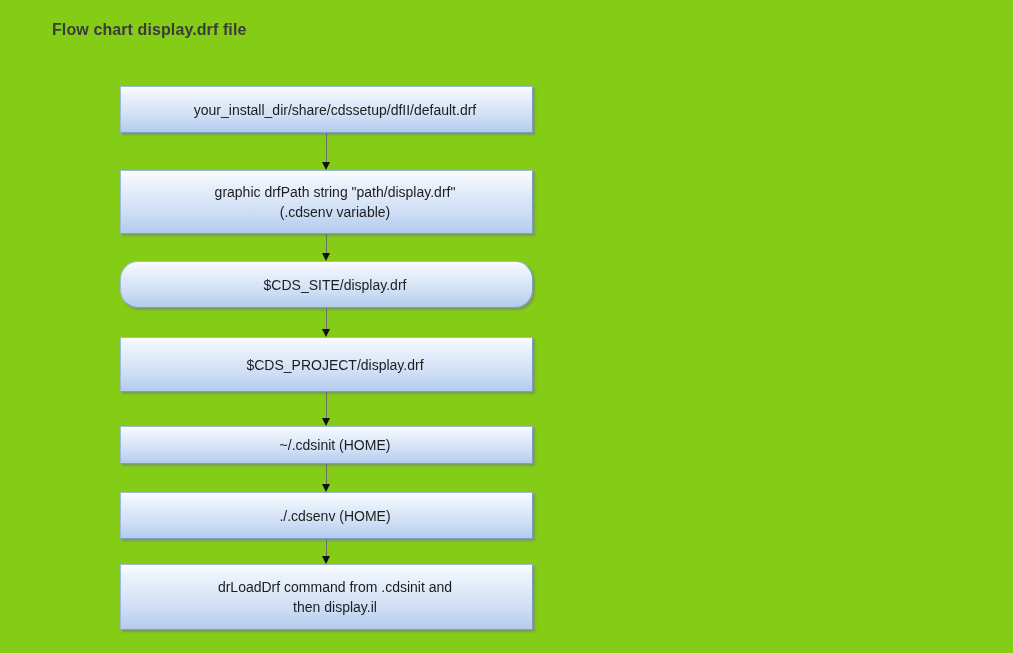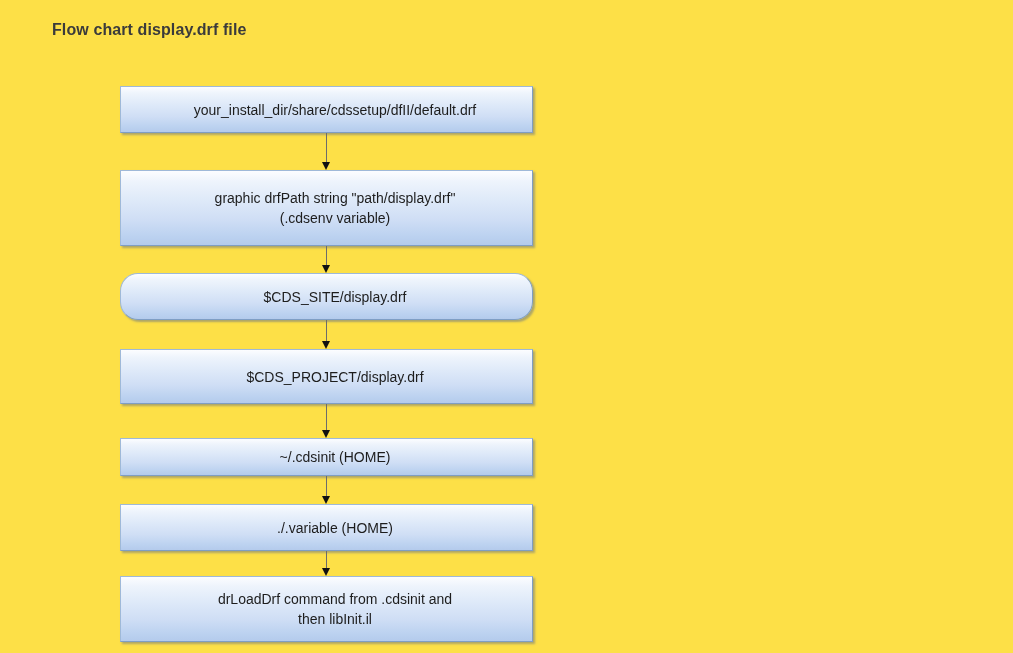--- a/index.html
+++ b/index.html
@@ -12,21 +12,21 @@
     width: 1013px;
     height: 653px;
     overflow: hidden;
     font-family: "Liberation Sans", sans-serif;
     position: relative;
   }
   .canvas {
     position: relative;
     width: 1013px;
     height: 653px;
-    background: #fde047;
+    background: #84cc16;
   }
   .page-title {
     position: absolute;
     left: 52px;
     top: 21px;
     font-size: 16px;
     font-weight: bold;
     color: #3b3b3b;
     letter-spacing: 0.1px;
     white-space: nowrap;
@@ -59,21 +59,21 @@
     padding-left: 17px;
   }
   .node-label {
     font-size: 14px;
     color: #1d1d1d;
     line-height: 20px;
     padding: 0 10px;
     white-space: pre-line;
   }
   .node-1 { height: 47px; }
-  .node-2 { height: 76px; }
+  .node-2 { height: 64px; }
   .node-3 { height: 47px; border-radius: 18px; }
   .node-4 { height: 55px; }
   .node-5 { height: 38px; }
   .node-6 { height: 47px; }
   .node-7 { height: 66px; }
 
   .connector {
     position: relative;
     width: 413px;
     display: flex;
@@ -169,29 +169,29 @@
     </div>
 
     <div class="connector conn-5">
       <div class="arrow">
         <div class="arrow-line"></div>
         <div class="arrow-head"></div>
       </div>
     </div>
 
     <div class="node node-6">
-      <span class="node-label">./.variable (HOME)</span>
+      <span class="node-label">./.cdsenv (HOME)</span>
     </div>
 
     <div class="connector conn-6">
       <div class="arrow">
         <div class="arrow-line"></div>
         <div class="arrow-head"></div>
       </div>
     </div>
 
     <div class="node node-7">
       <span class="node-label">drLoadDrf command from .cdsinit and
-then libInit.il</span>
+then display.il</span>
     </div>
 
   </div>
 </div>
 
 </body></html>

